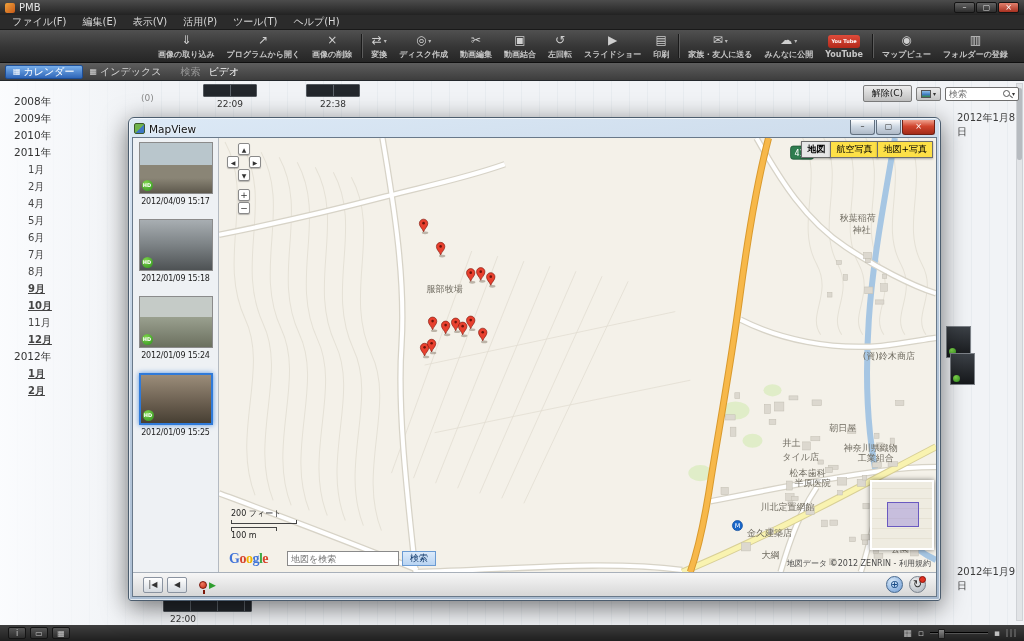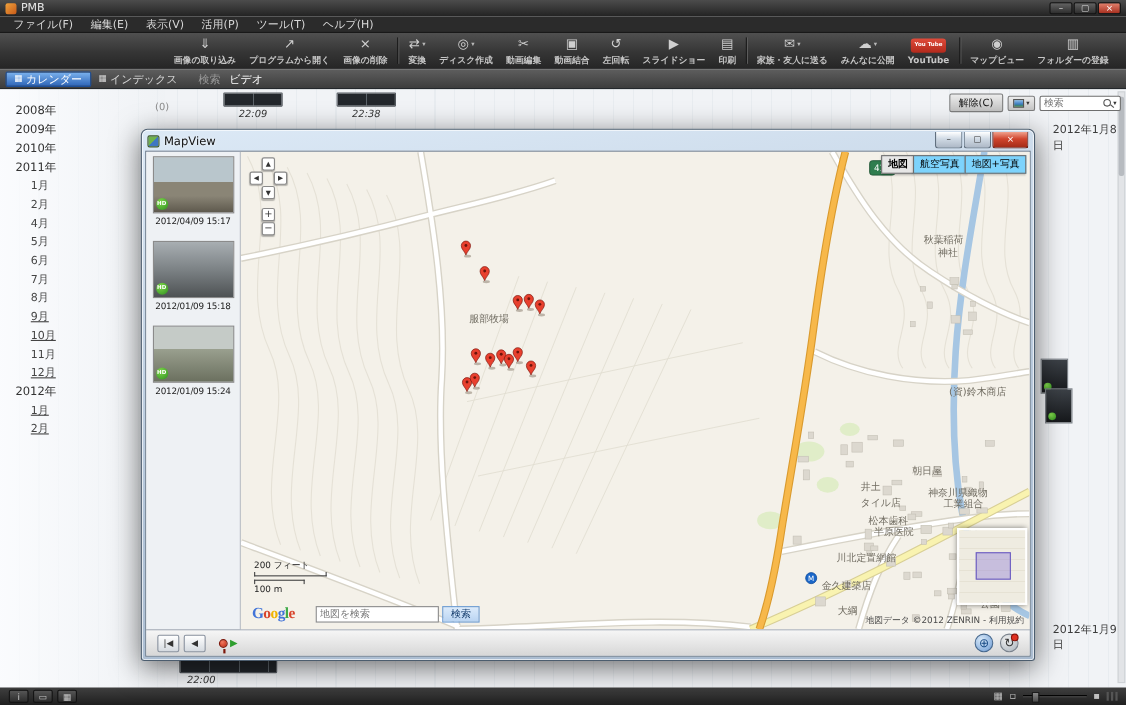--- a/index.html
+++ b/index.html
@@ -39,24 +39,24 @@
   .vb-search input { border:none; outline:none; width:52px; font-size:9px; font-family:inherit; }
   .mag { width:7px; height:7px; border:1.4px solid #555; border-radius:50%; position:relative; }
   .mag::after { content:""; position:absolute; left:5px; top:5px; width:4px; height:1.4px; background:#555; transform:rotate(40deg); }
   .s-arrow { font-size:6px; color:#333; }
 
   
   #content { position:absolute; left:0; top:81px; width:1024px; height:544px; background:repeating-linear-gradient(90deg,#f1f3f6 0 17px,#e8ecf0 17px 18px); }
   #sidebar { position:absolute; left:0; top:0; width:150px; height:100%; background:linear-gradient(90deg,rgba(252,253,255,.85),rgba(238,241,244,.4)); padding-top:12px; }
   .year { margin-left:14px; line-height:17px; font-size:10.5px; color:#333; }
   .month { margin-left:28px; line-height:17px; font-size:10px; color:#444; }
-  .month.u { text-decoration:underline; }
+  .month.u { text-decoration:underline;font-weight:bold; }
   #count-label { position:absolute; left:141px; top:12px; color:#8a8a8a; font-size:9px; }
   .film { position:absolute; height:13px; background:repeating-linear-gradient(90deg,#23272c 0 26px,#5d646b 26px 27px); border:1px solid #53585e; border-radius:1px; }
-  .film-time { position:absolute; font-size:9px; color:#333;font-style:italic; }
+  .film-time { position:absolute; font-size:9px; color:#333; }
   .rthumb { position:absolute; width:25px; height:32px; background:linear-gradient(#3c4147,#16181b); border:1px solid #7d8288; }
   .hd-dot { position:absolute; left:2px; bottom:2px; width:7px; height:7px; border-radius:50%; background:radial-gradient(circle at 35% 30%,#85da4e,#2c8d1d); }
   .date-label { position:absolute; font-size:10px; color:#3c3c3c; }
   #v-scroll { position:absolute; right:1px; top:2px; width:7px; height:538px; background:#e2e4e7; border:1px solid #cfd2d6; }
   #v-thumb { position:absolute; left:0; top:4px; width:5px; height:72px; background:#b7bbc0; border-radius:2px; }
 
   
   #statusbar { position:absolute; left:0; top:625px; width:1024px; height:16px; background:linear-gradient(#3f3f3f,#1f1f1f); display:flex; align-items:center; padding:0 8px; gap:4px; z-index:3; }
   .sb-btn { width:18px; height:12px; background:linear-gradient(#565656,#2c2c2c); border:1px solid #141414; border-radius:2px; color:#c8c8c8; font-size:8px; line-height:11px; text-align:center; }
   .sb-right { margin-left:auto; display:flex; align-items:center; gap:6px; }
@@ -89,21 +89,21 @@
   .ttime { font-size:8px; letter-spacing:-.2px; color:#1c1c1c; text-align:center; margin-top:3px; white-space:nowrap; }
   #map-area { flex:1; position:relative; background:#f4f1e9; overflow:hidden; }
   #mapsvg { position:absolute; inset:0; width:100%; height:100%; }
 
   
   .nav-ctl { position:absolute; left:8px; top:5px; display:flex; flex-direction:column; align-items:center; gap:1px; }
   .nav-mid { display:flex; gap:10px; }
   .navbtn { width:12px; height:12px; background:#fff; border:1px solid #8a8a8a; border-radius:2px; font-size:6px; line-height:11px; text-align:center; color:#333; box-shadow:0 1px 1px rgba(0,0,0,.25); }
   .nav-gap { height:6px; }
   .map-types { position:absolute; right:3px; top:3px; display:flex; }
-  .mtbtn { border:1px solid #6e6e6e; background:#7dd3fc; font-size:9px; padding:1px 5px; color:#000; margin-left:-1px; box-shadow:0 1px 2px rgba(0,0,0,.3); }
+  .mtbtn { border:1px solid #6e6e6e; background:#fde047; font-size:9px; padding:1px 5px; color:#000; margin-left:-1px; box-shadow:0 1px 2px rgba(0,0,0,.3); }
   .mtbtn.active { background:#e6e6e6; font-weight:bold;text-align:center; }
   .scalebox { position:absolute; left:12px; bottom:32px; font-size:8px; color:#222; }
   .s-feet { width:66px; border:1px solid #444; border-top:none; height:4px; margin-top:1px; }
   .s-m { width:46px; border:1px solid #444; border-bottom:none; height:4px; margin-top:3px; }
   #google-logo { position:absolute; left:10px; bottom:5px; font-family:"Liberation Serif","DejaVu Serif",serif; font-size:14px; font-weight:bold; letter-spacing:-.5px; }
   .map-search { position:absolute; left:68px; bottom:6px; display:flex; align-items:center; gap:3px; }
   .map-search input { width:112px; height:15px; border:1px solid #8a8a8a; font-size:9px; padding:0 3px; font-family:inherit; }
   .map-search-btn { height:15px; background:linear-gradient(#dcebfb,#b9d4f2); border:1px solid #6b9bd2; font-size:9px; padding:0 7px; color:#123a6b; }
   .attribution { position:absolute; right:5px; bottom:3px; font-size:8px; color:#4a4a4a; }
   .inset-map { position:absolute; right:2px; bottom:22px; width:64px; height:70px; border:2px solid #fff; box-shadow:0 0 5px rgba(0,0,0,.5); background:repeating-linear-gradient(0deg,#efece1 0 9px,#e6e2d4 9px 10px); }
@@ -338,20 +338,26 @@
             <div class="tthumb sc3">
               <span class="hd-badge">HD</span>
             </div>
             <div class="ttime">2012/01/09 15:18</div>
           </div>
           <div class="tcard">
             <div class="tthumb sc4">
               <span class="hd-badge">HD</span>
             </div>
             <div class="ttime">2012/01/09 15:24</div>
+          </div>
+          <div class="tcard selected">
+            <div class="tthumb sc5">
+              <span class="hd-badge">HD</span>
+            </div>
+            <div class="ttime">2012/01/09 15:25</div>
           </div>
         </div>
       <div id="map-area">
         <svg id="mapsvg" viewBox="0 0 715 430" preserveAspectRatio="none">
           <defs>
             <g id="pin-shape">
               <ellipse cx="1.5" cy="11" rx="3.2" ry="1.3" fill="rgba(60,40,20,0.3)"></ellipse>
               <path d="M0,10 C-1.2,6.5 -4.2,4.8 -4.2,1.6 A4.2,4.2 0 1 1 4.2,1.6 C4.2,4.8 1.2,6.5 0,10 Z" fill="#e8402e" stroke="#7a160c" stroke-width="0.6"></path>
               <circle cx="0" cy="1.4" r="1.3" fill="#6d140b"></circle>
             </g>

